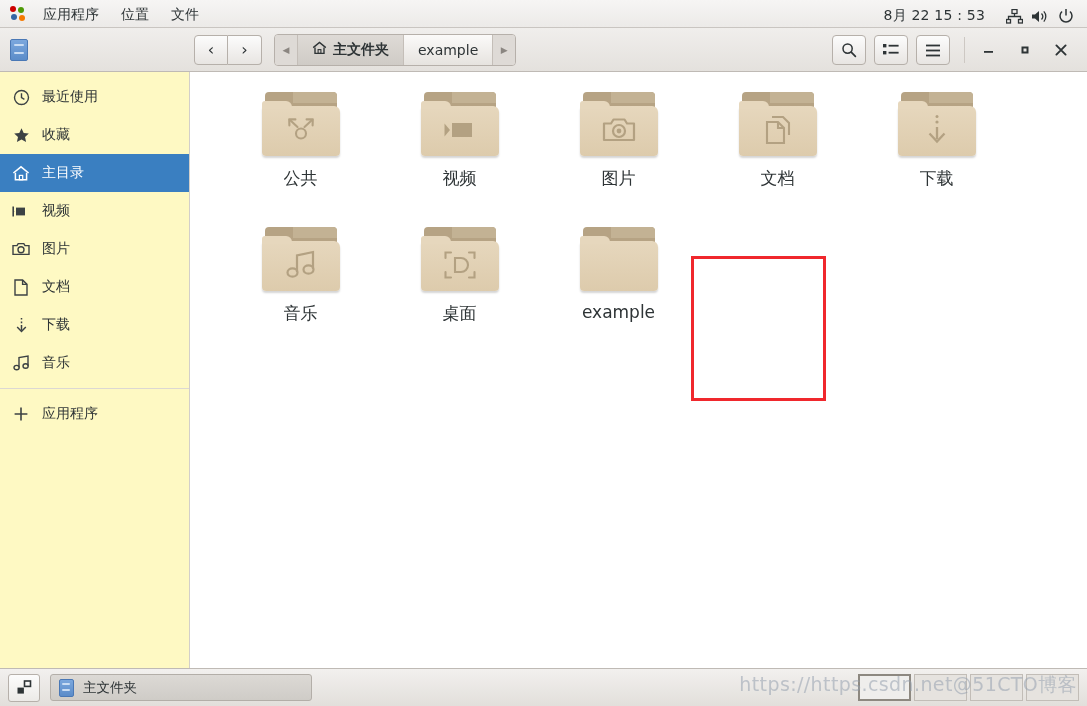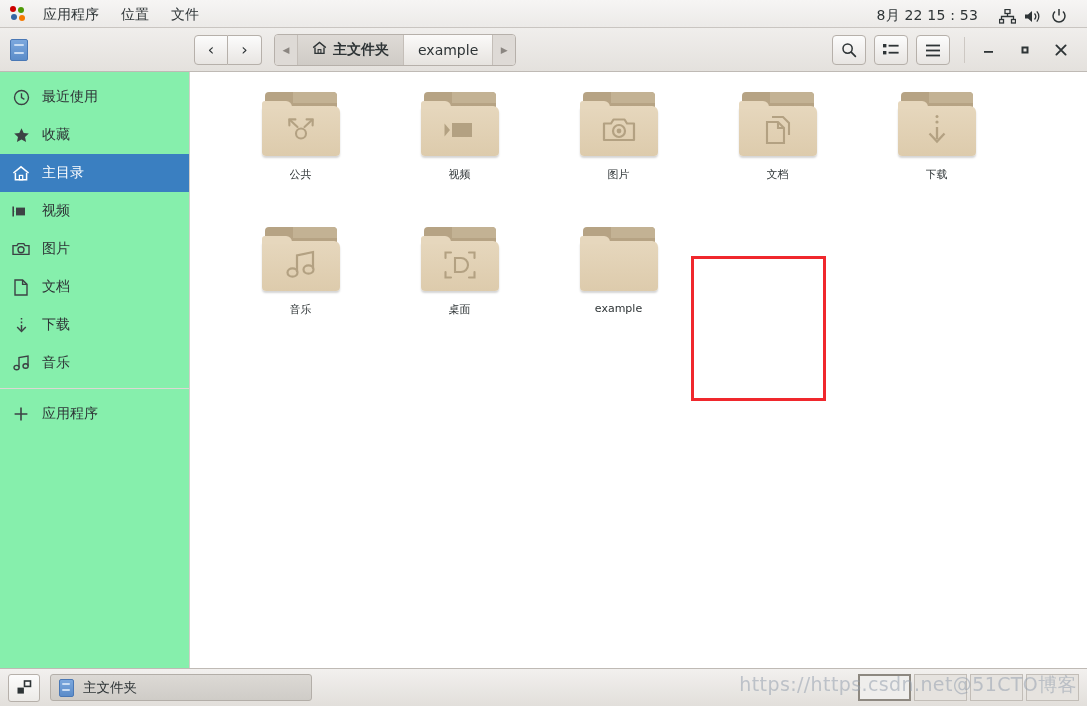--- a/index.html
+++ b/index.html
@@ -24,21 +24,21 @@
   .panel-apps-icon { width: 16px; height: 16px; margin: 0 6px 0 10px; position: relative; }
   .panel-apps-icon i {
     position: absolute; width: 6px; height: 6px; border-radius: 50%;
   }
   .panel-apps-icon i:nth-child(1){ background:#cc0000; left:0; top:0;}
   .panel-apps-icon i:nth-child(2){ background:#4e9a06; left:8px; top:1px;}
   .panel-apps-icon i:nth-child(3){ background:#3465a4; left:1px; top:8px;}
   .panel-apps-icon i:nth-child(4){ background:#f57900; left:9px; top:9px;}
   .panel-menu { padding: 0 11px; line-height: 28px; cursor: default; }
   .panel-right {
-    position: absolute; right: 15px; top: 0; height: 32px;
+    position: absolute; right: 8px; top: 0; height: 32px;
     display: flex; align-items: center; gap: 0;
   }
   .panel-clock { font-size: 14px; color: #2e3436; padding-right: 16px; letter-spacing: .2px;}
   .panel-ind { width: 26px; height: 28px; display:flex; align-items:center; justify-content:center;}
 
   
   .window {
     position: absolute; top: 28px; left: 0; width: 1087px; height: 640px;
     background: #ffffff;
     box-sizing: border-box;
@@ -103,21 +103,21 @@
   .hb-right .btn { width: 34px; border-radius: 4px; margin-left: 8px; }
   .wc-sep { width:1px; height:26px; background:#cdc8c3; margin: 0 6px 0 14px; }
   .wc {
     width: 36px; height: 36px; display:flex; align-items:center; justify-content:center;
     color:#2e3436; font-size: 14px; cursor: default;
   }
 
   
   .wbody { display: flex; height: 596px; }
   .sidebar {
-    width: 190px; background: #86efac; border-right: 1px solid #d3cfca;
+    width: 190px; background: #fef9c3; border-right: 1px solid #d3cfca;
     box-sizing: border-box; padding-top: 6px;
     flex-shrink: 0;
   }
   .side-item {
     display: flex; align-items: center; gap: 12px;
     height: 38px; padding: 0 12px; font-size: 14px; color: #2e3436;
     cursor: default; box-sizing: border-box;
   }
   .side-item.selected { background: #3a7fc1; color: #ffffff; }
   .side-ico { width: 18px; height: 18px; display:flex; align-items:center; justify-content:center; flex-shrink:0;}
@@ -153,21 +153,21 @@
   .folder .front::before {
     content:""; position:absolute; left: 0; top: -5px; width: 30px; height: 8px;
     background: #e6d7bd; border-radius: 3px 6px 0 0;
   }
   .emblem {
     position:absolute; left:0; right:0; bottom: 12px; height: 32px;
     display:flex; align-items:center; justify-content:center;
     z-index: 3; color:#b3a182;
   }
   .label {
-    margin-top: 9px; font-size: 11px; color: #2e3436; text-align:center;
+    margin-top: 9px; font-size: 17px; color: #2e3436; text-align:center;
     max-width: 150px; overflow: hidden; white-space: nowrap;
   }
 
   .redbox {
     position: absolute; border: 3px solid #f0282d; box-sizing: border-box;
     pointer-events: none;
   }
 
   
   .taskbar {

